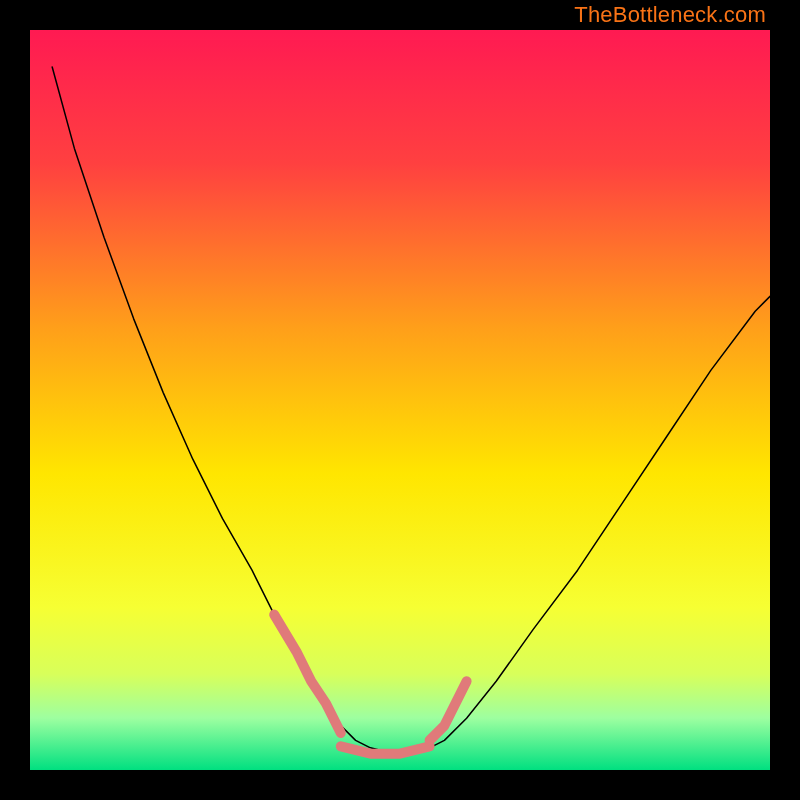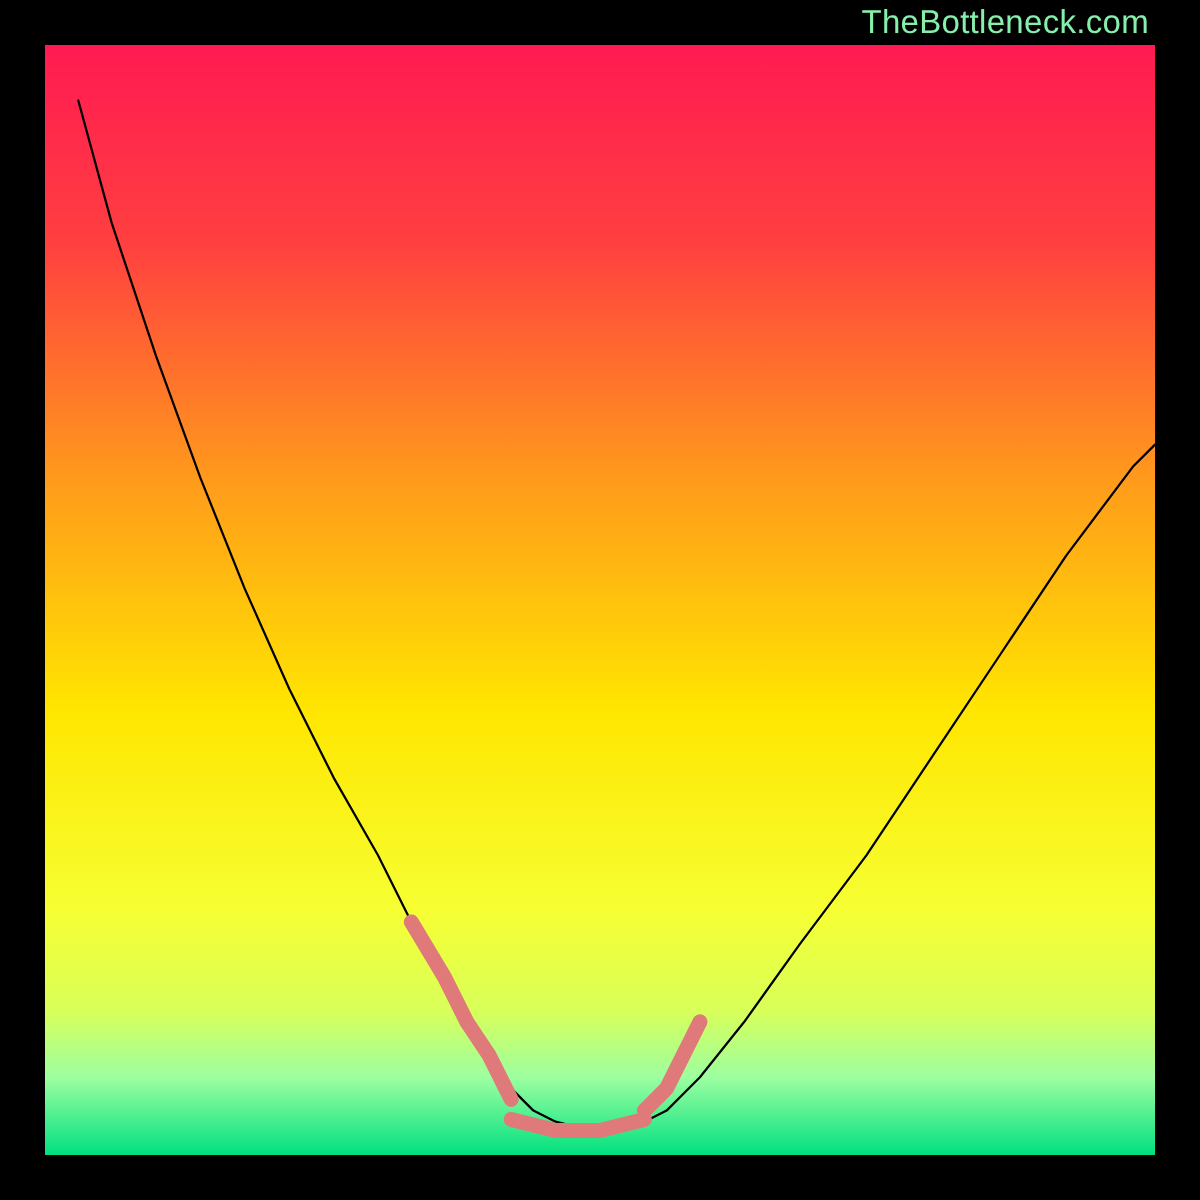--- a/index.html
+++ b/index.html
@@ -39,21 +39,21 @@
     left: 0;
     width: 100%;
     height: 100%;
   }
   .watermark {
     position: absolute;
     top: 2px;
     right: 34px;
     font-family: Arial, Helvetica, sans-serif;
     font-size: 22px;
-    color: #86efac;
+    color: #f97316;
     font-weight: 500;
     letter-spacing: 0.2px;
   }
 </style>
 </head>
 <body>
 
 <div class="frame">
   <div class="plot-area">
     <svg class="gradient" viewBox="0 0 740 740" preserveAspectRatio="none">

